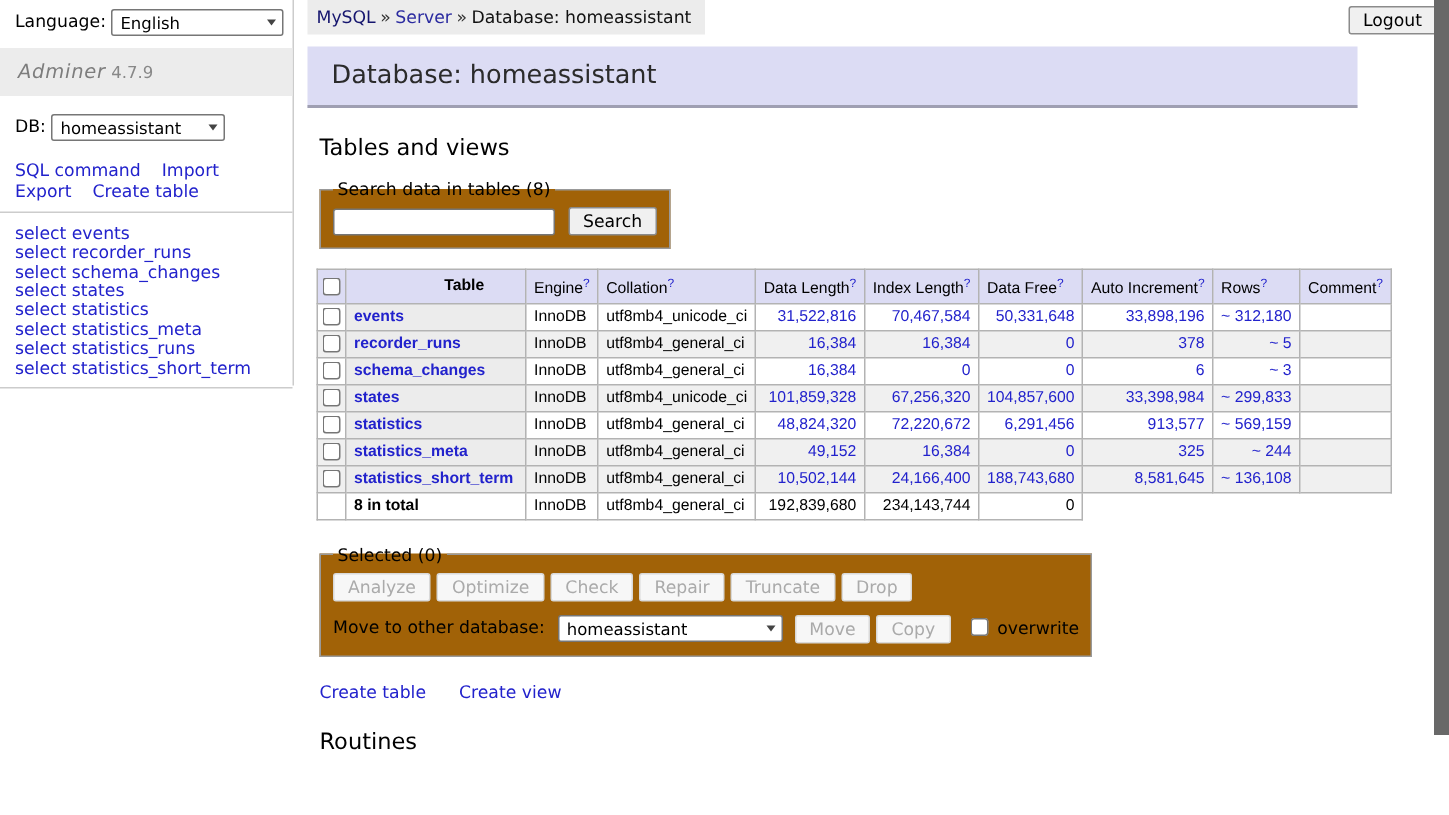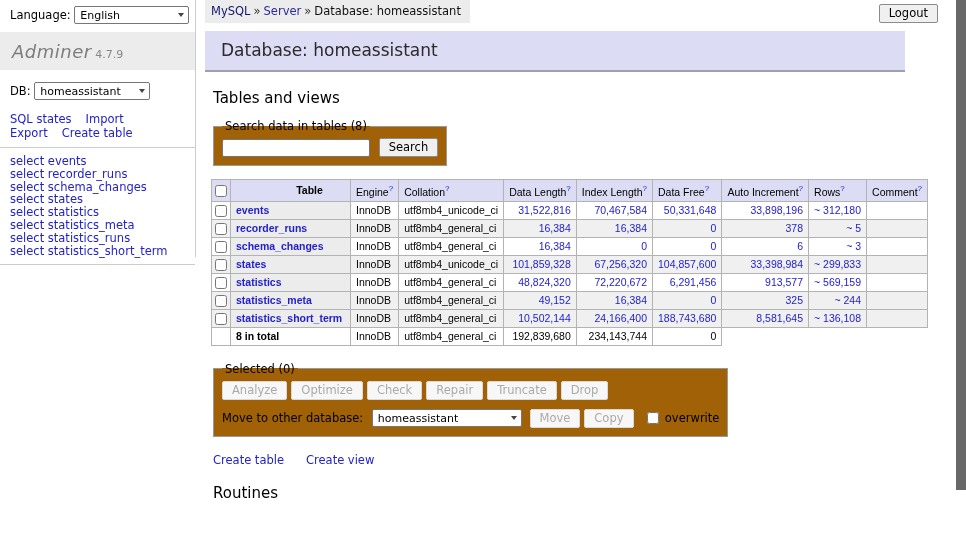--- a/index.html
+++ b/index.html
@@ -5,21 +5,21 @@
   * { box-sizing: border-box; }
   html,body { margin:0; padding:0; background:#fff; }
   body { font-family:"DejaVu Sans","Liberation Sans",sans-serif; font-size:11.5px; color:#000; }
   .app { position:relative; width:966px; height:543px; overflow:hidden; background:#fff; }
   a { color:#2222cc; text-decoration:none; cursor:pointer; }
 
   
   .sidebar { position:absolute; left:0; top:0; width:196px; height:257px; border-right:1px solid #ccc; background:#fff; }
   .lang-row { padding:6px 10px 8px; white-space:nowrap; }
   .logo-block { background:#ececec; padding:9px 12px 8px; }
-  .logo { font-style:italic; font-size:18px; color:#7d7d7d; letter-spacing:.5px; }
+  .logo { font-style:italic; font-size:13px; color:#7d7d7d; letter-spacing:.5px; }
   .ver { font-size:11px; color:#888; }
   .db-row { padding:12px 10px 2px; white-space:nowrap; }
   .cmd-links { padding:10px 10px 0; line-height:14px; }
   .cmd-links a { margin-right:14px; }
   .sidebar hr { border:0; border-top:1px solid #ccc; margin:7px 0 6px; }
   .tbl-links { padding:1px 10px 0; }
   .tbl-links a { display:block; line-height:12.8px; font-size:11.5px; white-space:nowrap; }
 
   
   .sel { display:inline-flex; align-items:center; justify-content:space-between; border:1px solid #767676; border-radius:2px; background:#fff; height:18px; padding:0 4px 0 5px; vertical-align:middle; cursor:default; }
@@ -33,21 +33,21 @@
   .btn { display:inline-block; font-family:inherit; font-size:11.5px; color:#000; background:#f0f0f0; border:1px solid #8b8b8b; border-radius:2px; padding:1px 9px 2px; cursor:pointer; vertical-align:middle; }
   .btn[disabled] { color:#aaa; border-color:#d9d9d9; background:#f7f7f7; cursor:default; }
 
   
   .content { position:absolute; left:205px; top:0; width:700px; }
   .breadcrumb { display:inline-block; background:#ececec; padding:4px 9px 5px 6px; white-space:nowrap; }
   .breadcrumb .sep { color:#333; margin:0 3px; }
   .bc-static { color:#111; }
   .bc-mysql { color:#15156e; }
   .bc-server { color:#2b2ba0; }
-  .logout { position:absolute; top:4px; right:28px; }
+  .logout { position:absolute; top:4px; right:8px; }
   h2.page-title { margin:8px 0 0; background:#dcdcf4; border-bottom:2px solid #9f9fb2; font-size:17px; font-weight:normal; color:#2b2b2b; padding:9px 16px 10px; }
   .db-actions { margin:14px 0 0 8px; }
   .db-actions a { margin-right:16px; }
   h3.section { font-size:15px; font-weight:normal; color:#000; margin:17px 0 0 8px; }
   fieldset { border:1px solid #999; margin:12px 0 0 8px; padding:5px 8px 8px; display:inline-block; background:#a16207; }
   fieldset legend { font-size:11.5px; padding:0 3px; }
   .search-input { width:148px; height:18px; border:1px solid #767676; border-radius:2px; font-family:inherit; font-size:11px; padding:0 4px; vertical-align:middle; }
   .search-btn { margin-left:5px; }
 
   
@@ -102,21 +102,21 @@
       <span class="ver">4.7.9</span>
     </div>
     <div class="db-row">
       <span>DB:</span>
       <span class="sel sel-db">
         <span class="sel-text">homeassistant</span>
         <span class="arrow"></span>
       </span>
     </div>
     <div class="cmd-links" id="cmd-links">
-        <div><a href="#">SQL states</a><a href="#">Import</a></div>
+        <div><a href="#">SQL command</a><a href="#">Import</a></div>
         <div><a href="#">Export</a><a href="#">Create table</a></div>
       </div>
     <hr>
     <div class="tbl-links" id="tbl-links">
         <a href="#">select events</a>
         <a href="#">select recorder_runs</a>
         <a href="#">select schema_changes</a>
         <a href="#">select states</a>
         <a href="#">select statistics</a>
         <a href="#">select statistics_meta</a>

